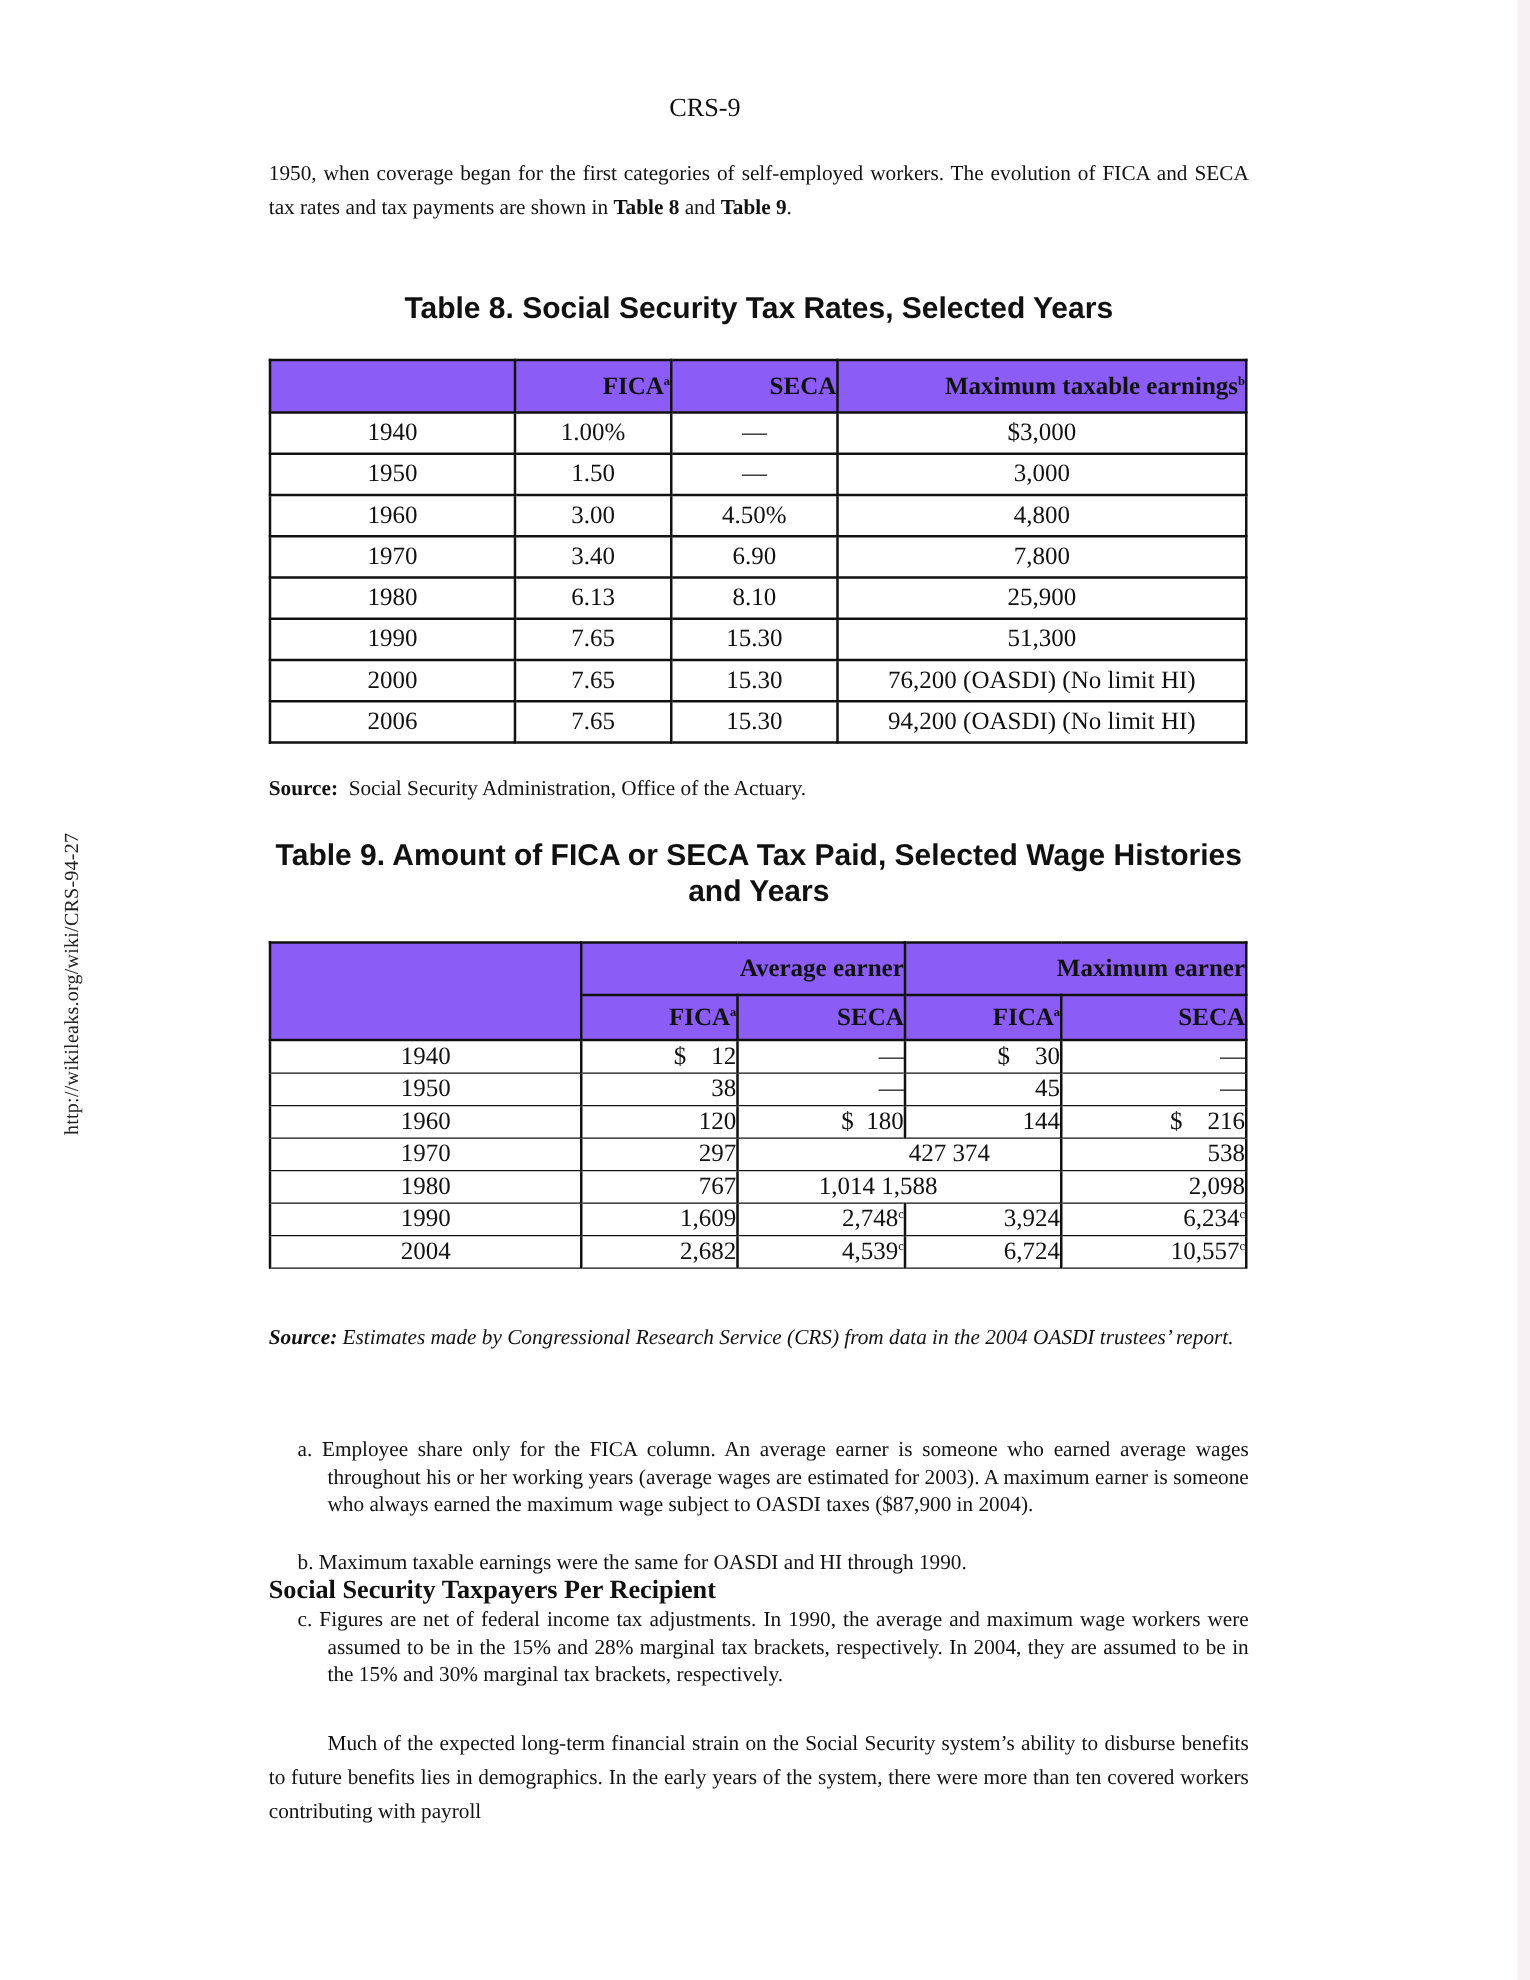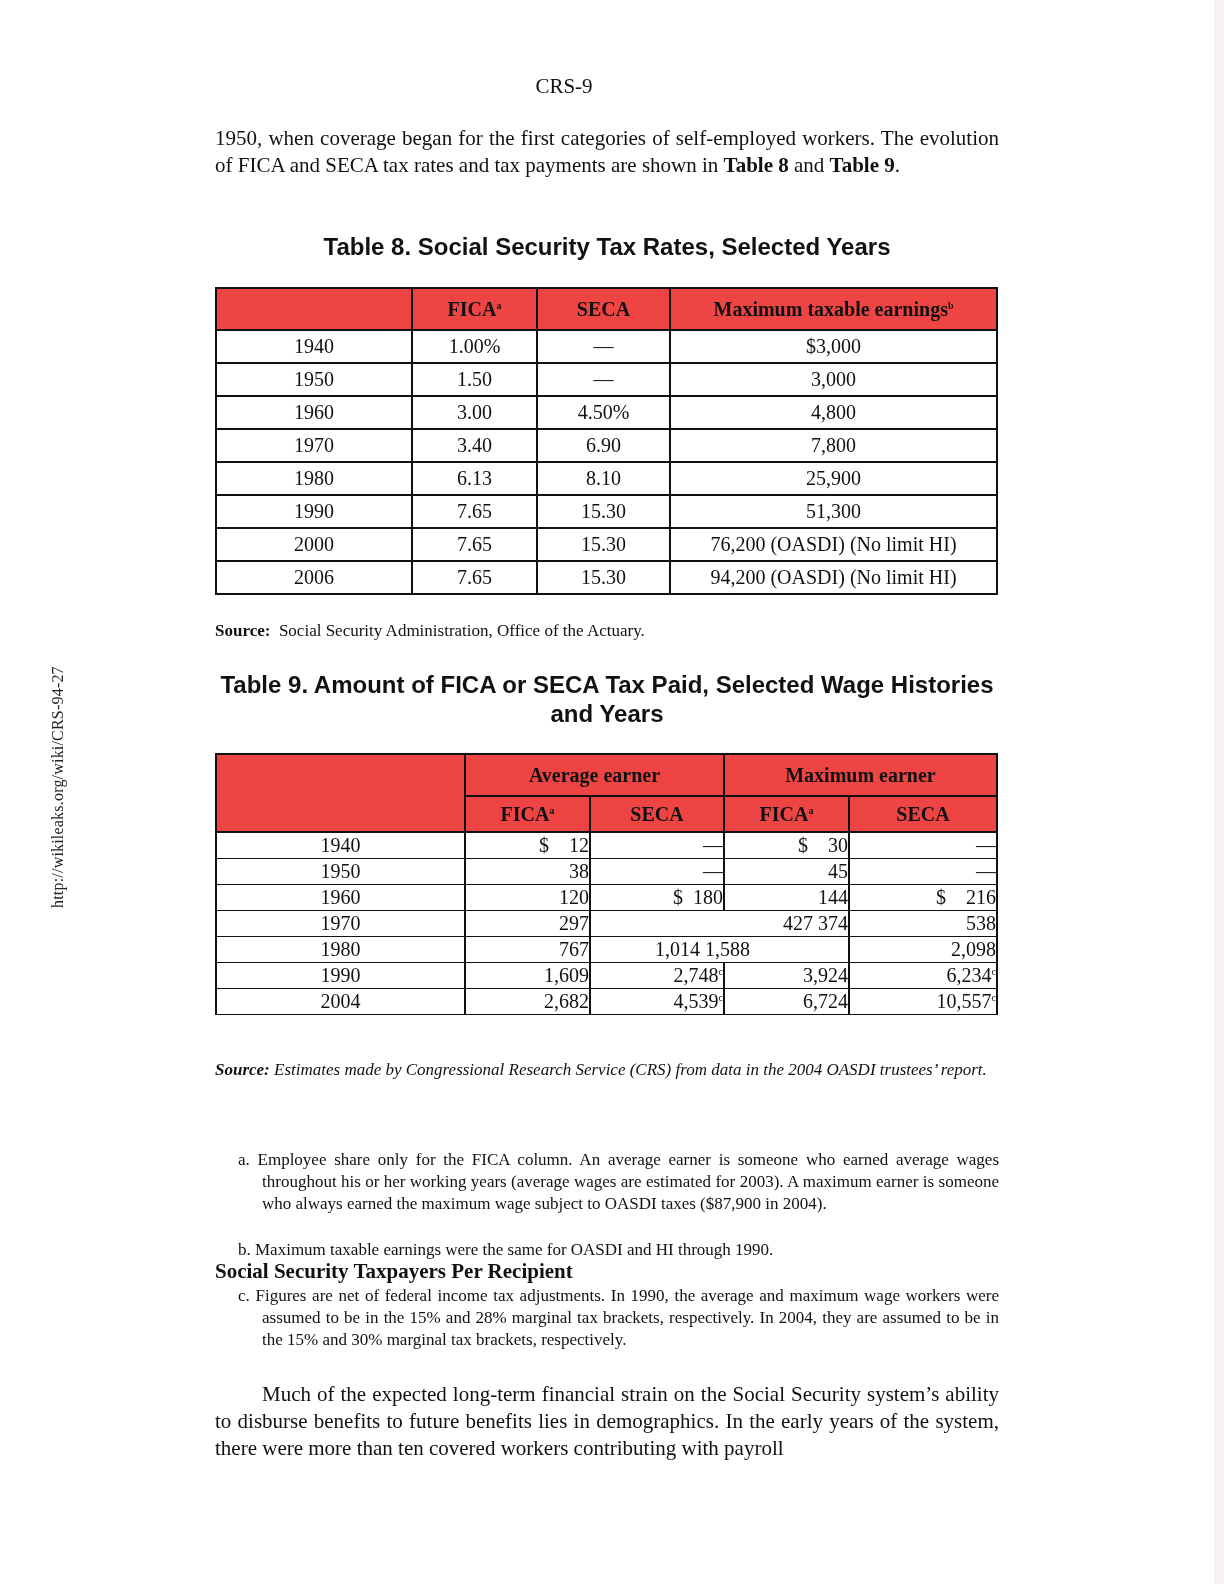--- a/index.html
+++ b/index.html
@@ -2,28 +2,28 @@
 <html><head>
 <meta charset="utf-8">
 <style>
   html, body { margin:0; padding:0; background:#ffffff; }
   body { width:1224px; height:1584px; position:relative; overflow:hidden;
          font-family:"Liberation Serif", serif; color:#111; }
   .edge { position:absolute; right:0; top:0; width:10px; height:1584px; background:#f6f2f4; }
   .sidebar-url { position:absolute; left:49px; top:908px; transform-origin:0 0; transform:rotate(-90deg);
          font-size:16px; white-space:nowrap; color:#222; letter-spacing:0.2px; }
   .page-num { position:absolute; top:74px; left:0; width:1128px; text-align:center; font-size:21px; }
-  .body-text { position:absolute; left:215px; width:784px; font-size:21px; line-height:27px; text-align:justify; }
+  .body-text { position:absolute; left:215px; width:784px; font-size:17px; line-height:27px; text-align:justify; }
   .intro { top:125px; }
   .intro b { font-weight:bold; }
   .table-title { position:absolute; left:215px; width:784px; text-align:center;
          font-family:"Liberation Sans", sans-serif; font-weight:bold; font-size:24px; line-height:29px; }
   table { position:absolute; left:215px; border-collapse:collapse; font-size:20px; }
   td, th { border:2px solid #111; padding:0; text-align:center; height:31px; }
-  th { background:#ef4444; font-weight:bold; }
+  th { background:#8b5cf6; font-weight:bold;text-align:right; }
   sup { font-size:10px; vertical-align:top; position:relative; top:2px; }
   .t8 { top:287px; width:783px; }
   .t8 th { height:40px; }
   .t9 { top:753px; width:783px; }
   .t9 th { height:40px; }
   .t9 td { height:25px; border-top:1px solid #111; border-bottom:1px solid #111; }
   .num { text-align:right; }
   .source { position:absolute; left:215px; width:784px; font-size:17px; line-height:22px; }
   .source b { font-weight:bold; }
   .notes { position:absolute; left:215px; width:784px; font-size:17px; line-height:22px; }
@@ -156,21 +156,21 @@
     <tr>
       <td>1960</td>
       <td class="num">120</td>
       <td class="num" style="white-space:pre">$  180</td>
       <td class="num">144</td>
       <td class="num" style="white-space:pre">$    216</td>
     </tr>
     <tr>
       <td>1970</td>
       <td class="num">297</td>
-      <td colspan="2" style="text-align:right; padding-left:80px; border-left:2px solid #111;">427 374</td>
+      <td colspan="2" style="text-align:center; padding-left:80px; border-left:2px solid #111;">427 374</td>
       <td class="num">538</td>
     </tr>
     <tr>
       <td>1980</td>
       <td class="num">767</td>
       <td colspan="2" style="text-align:left; padding-left:64px;">1,014 1,588</td>
       <td class="num">2,098</td>
     </tr>
     <tr>
       <td>1990</td>

